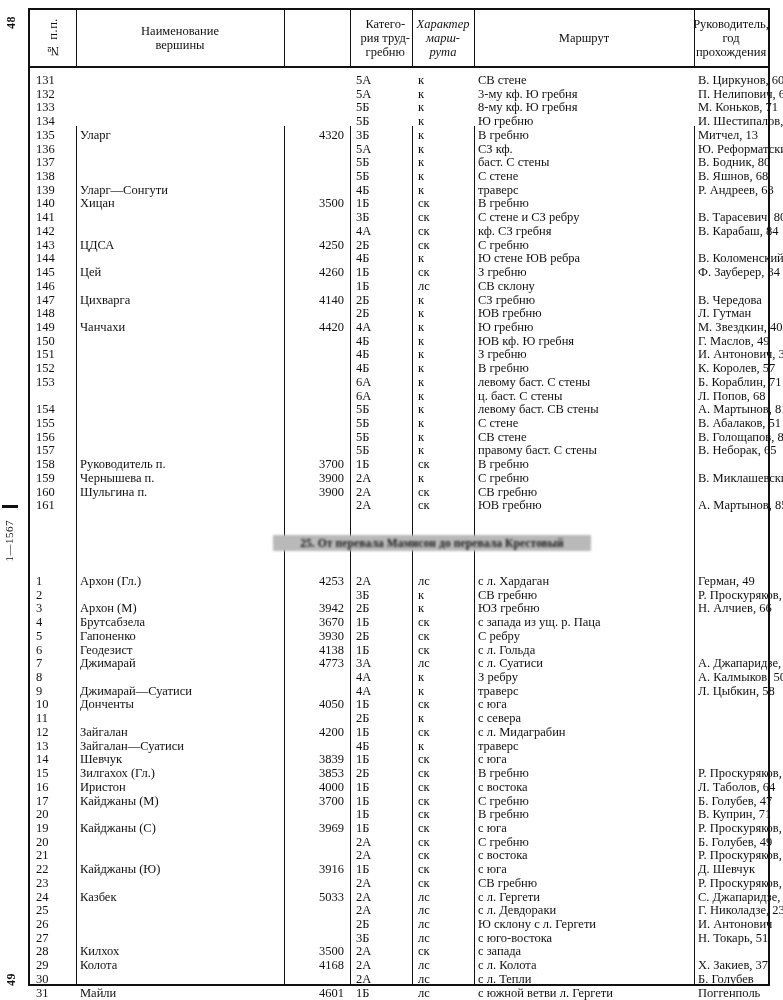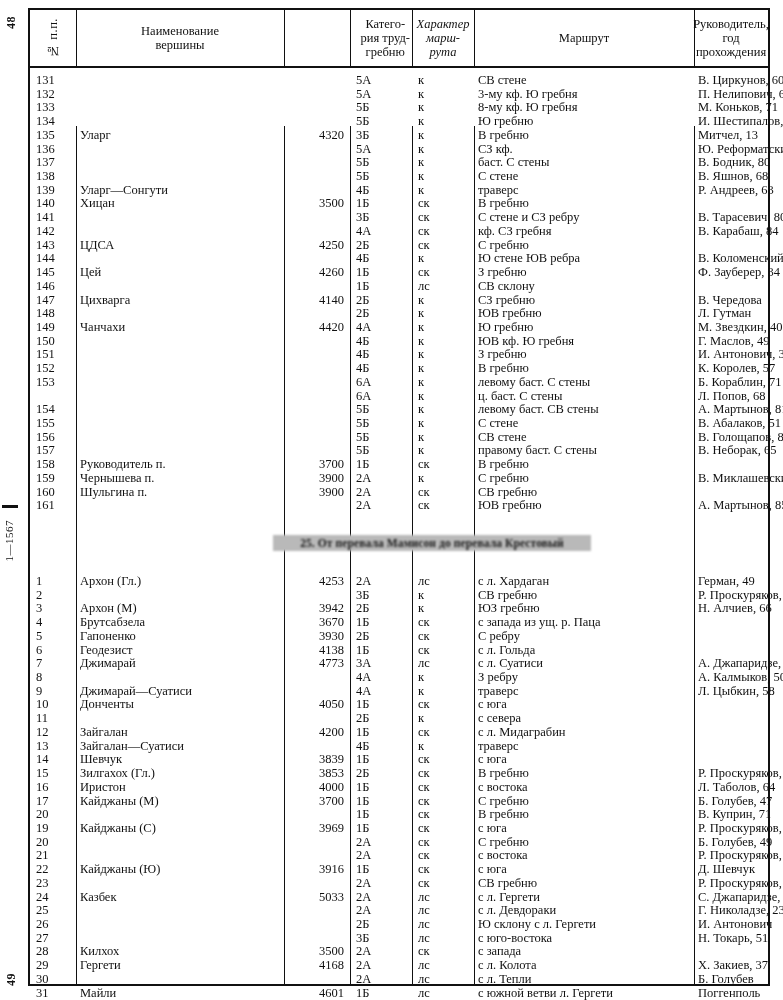--- a/index.html
+++ b/index.html
@@ -739,21 +739,21 @@
           <span class="c-num">28</span>
           <span class="c-name">Килхох</span>
           <span class="c-alt">3500</span>
           <span class="c-cat">2А</span>
           <span class="c-char">ск</span>
           <span class="c-route">с запада</span>
           <span class="c-leader"></span>
         </div>
         <div class="row">
           <span class="c-num">29</span>
-          <span class="c-name">Гергети</span>
+          <span class="c-name">Колота</span>
           <span class="c-alt">4168</span>
           <span class="c-cat">2А</span>
           <span class="c-char">лс</span>
           <span class="c-route">с л. Колота</span>
           <span class="c-leader">Х. Закиев, 37</span>
         </div>
         <div class="row">
           <span class="c-num">30</span>
           <span class="c-name"></span>
           <span class="c-alt"></span>

